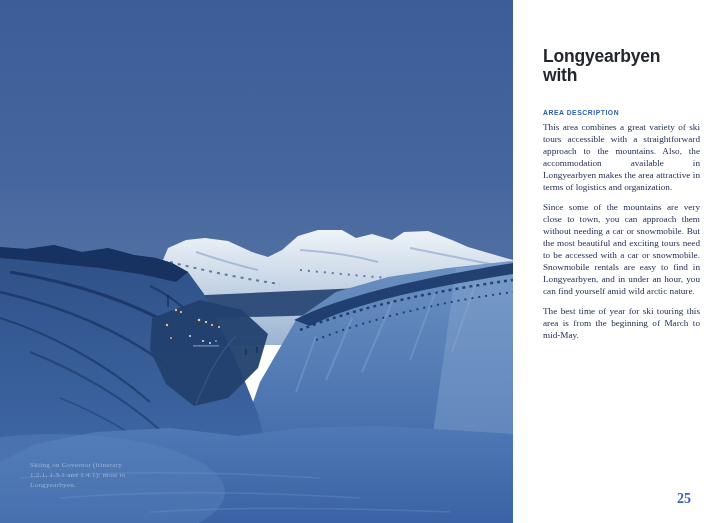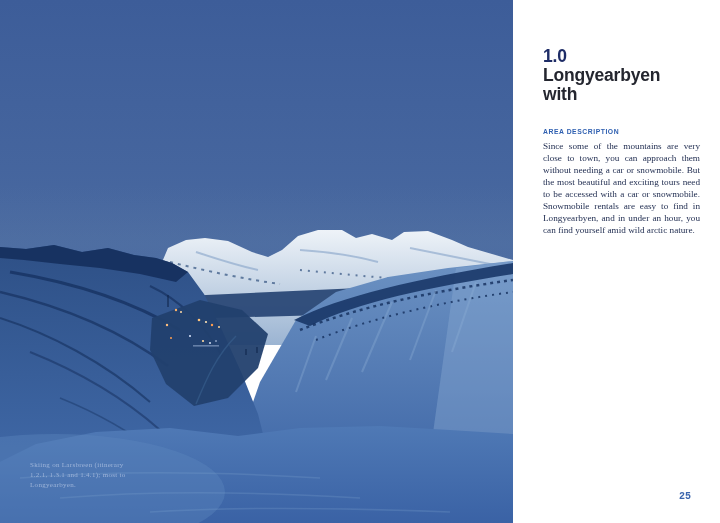--- a/index.html
+++ b/index.html
@@ -33,22 +33,22 @@
   .body { margin-top:5px; }
   .body p {
     margin:0 0 8px 0;
     font-family:"Liberation Serif", serif;
     font-size:9.2px; line-height:12px; text-align:justify;
     color:#1d2a4e;
   }
   .page-number {
     position:absolute; left:543px; top:491px; width:148px;
     text-align:right;
-    font-family:Liberation Mono, monospace; font-weight:700;
-    font-size:10px; color:#3b66ae;
+    font-family:Liberation Serif, serif; font-weight:700;
+    font-size:14px; color:#3b66ae;
   }
 </style>
 </head>
 <body>
 
 <div class="page">
 
   <div class="photo">
     <svg width="513" height="523" viewBox="0 0 513 523" preserveAspectRatio="none">
       <defs>
@@ -148,35 +148,36 @@
       <path d="M0 462 L36 444 L96 432 L170 428 L238 436 L300 428 L380 426 L450 430 L513 434 L513 523 L0 523 Z" fill="url(#fgG)"></path>
       <ellipse cx="55" cy="492" rx="170" ry="58" fill="#5d86bd" opacity=".4"></ellipse>
       <g stroke="#7ba0cc" stroke-width="1.5" opacity=".28" fill="none">
         <path d="M20 478 C120 470 220 472 320 478"></path>
         <path d="M60 498 C160 490 260 492 360 498"></path>
         <path d="M150 512 C250 506 350 508 450 512"></path>
       </g>
     </svg>
 
     <div class="caption">
-      <span>Skiing on Larsbreen (itinerary</span>
+      <span>Skiing on Governor (itinerary</span>
       <span>1.2.1, 1.3.1 and 1.4.1); most to</span>
       <span>Longyearbyen.</span>
     </div>
   </div>
 
   <div class="col">
     <h1 class="title">
-      <span class="num">1.0</span>
       <span class="t1">Longyearbyen</span>
       <span class="t2">with</span>
     </h1>
 
     <div class="section-label">AREA DESCRIPTION</div>
 
     <div class="body">
+      <p>This area combines a great variety of ski tours accessible with a straightforward approach to the mountains. Also, the accommodation available in Longyearbyen makes the area attractive in terms of logistics and organization.</p>
       <p>Since some of the mountains are very close to town, you can approach them without needing a car or snowmobile. But the most beautiful and exciting tours need to be accessed with a car or snowmobile. Snowmobile rentals are easy to find in Longyearbyen, and in under an hour, you can find yourself amid wild arctic nature.</p>
+      <p>The best time of year for ski touring this area is from the beginning of March to mid-May.</p>
     </div>
   </div>
 
   <div class="page-number">25</div>
 
 </div>
 
 </body></html>

